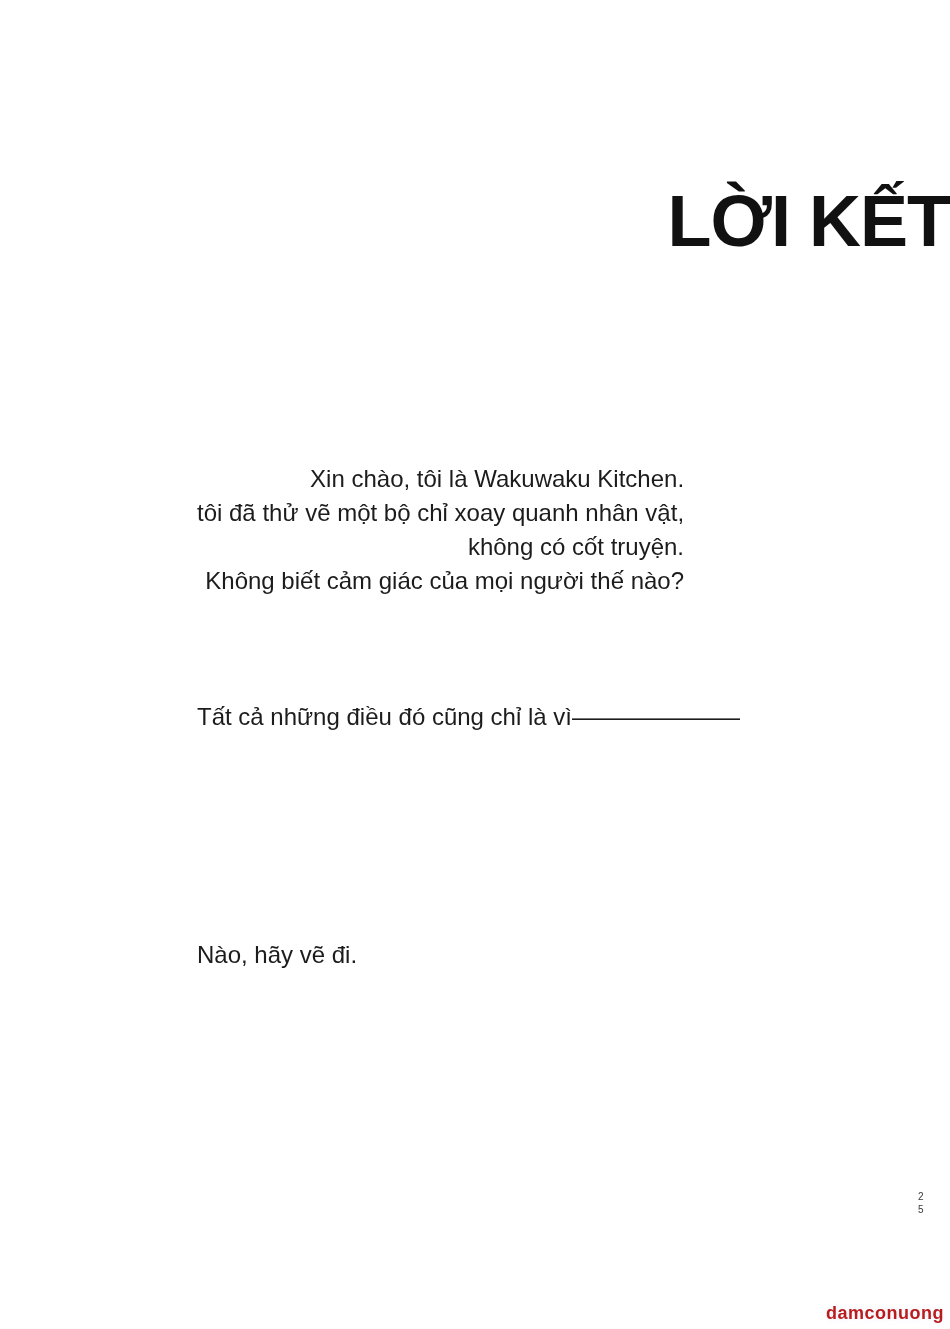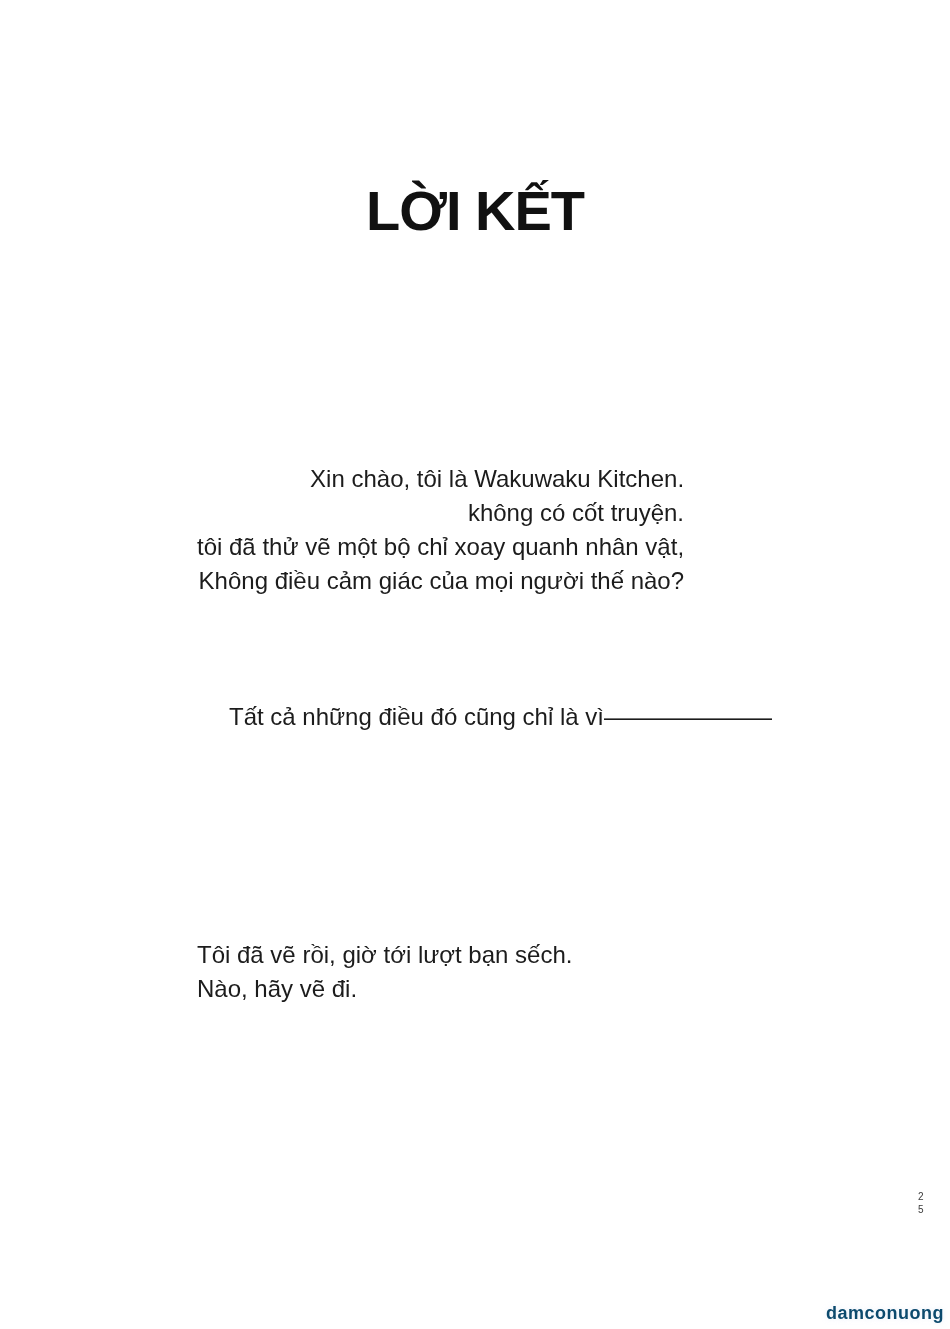--- a/index.html
+++ b/index.html
@@ -14,38 +14,38 @@
     background: #ffffff;
     overflow: hidden;
     font-family: "Liberation Sans", "DejaVu Sans", sans-serif;
     color: #1c1c1c;
   }
   .title {
     position: absolute;
     top: 176px;
     left: 0;
     right: 0;
-    text-align: center;
-    font-size: 56px;
+    text-align: right;
+    font-size: 72px;
     font-weight: 800;
     letter-spacing: -1px;
     color: #111111;
     line-height: 1.25;
     white-space: nowrap;
   }
   .body-block {
     position: absolute;
     left: 197px;
     white-space: nowrap;
     font-size: 24px;
     line-height: 34px;
     color: #1c1c1c;
   }
   .block-1 { top: 462px; text-align: right; }
-  .block-lead { top: 700px; margin-left: 32px; }
+  .block-lead { top: 700px; }
   .headline {
     position: absolute;
     left: 192px;
     top: 782px;
     font-size: 60px;
     font-weight: 400;
     letter-spacing: -1px;
     color: #161616;
     white-space: nowrap;
     line-height: 1.2;
@@ -61,44 +61,43 @@
     text-align: center;
     letter-spacing: 0;
   }
   .watermark {
     position: absolute;
     right: 6px;
     top: 1303px;
     font-size: 18px;
     font-weight: 700;
     letter-spacing: 0.5px;
-    color: #0c4a6e;
+    color: #b91c1c;
     text-shadow: 0 0 2px rgba(255,255,255,0.9), 0 0 5px rgba(210,222,245,0.55);
     white-space: nowrap;
   }
 </style>
 </head>
 <body>
 
 <div class="page">
 
   <div class="title">LỜI KẾT</div>
 
   <div class="body-block block-1">
     <div>Xin chào, tôi là Wakuwaku Kitchen.</div>
+    <div>tôi đã thử vẽ một bộ chỉ xoay quanh nhân vật,</div>
     <div>không có cốt truyện.</div>
-    <div>tôi đã thử vẽ một bộ chỉ xoay quanh nhân vật,</div>
-    <div>Không điều cảm giác của mọi người thế nào?</div>
+    <div>Không biết cảm giác của mọi người thế nào?</div>
   </div>
 
   <div class="body-block block-lead">Tất cả những điều đó cũng chỉ là vì———————</div>
 
 
   <div class="body-block block-2">
-    <div>Tôi đã vẽ rồi, giờ tới lượt bạn sếch.</div>
     <div>Nào, hãy vẽ đi.</div>
   </div>
 
   <div class="page-number">
     <div>2</div>
     <div>5</div>
   </div>
 
   <div class="watermark">damconuong</div>
 

